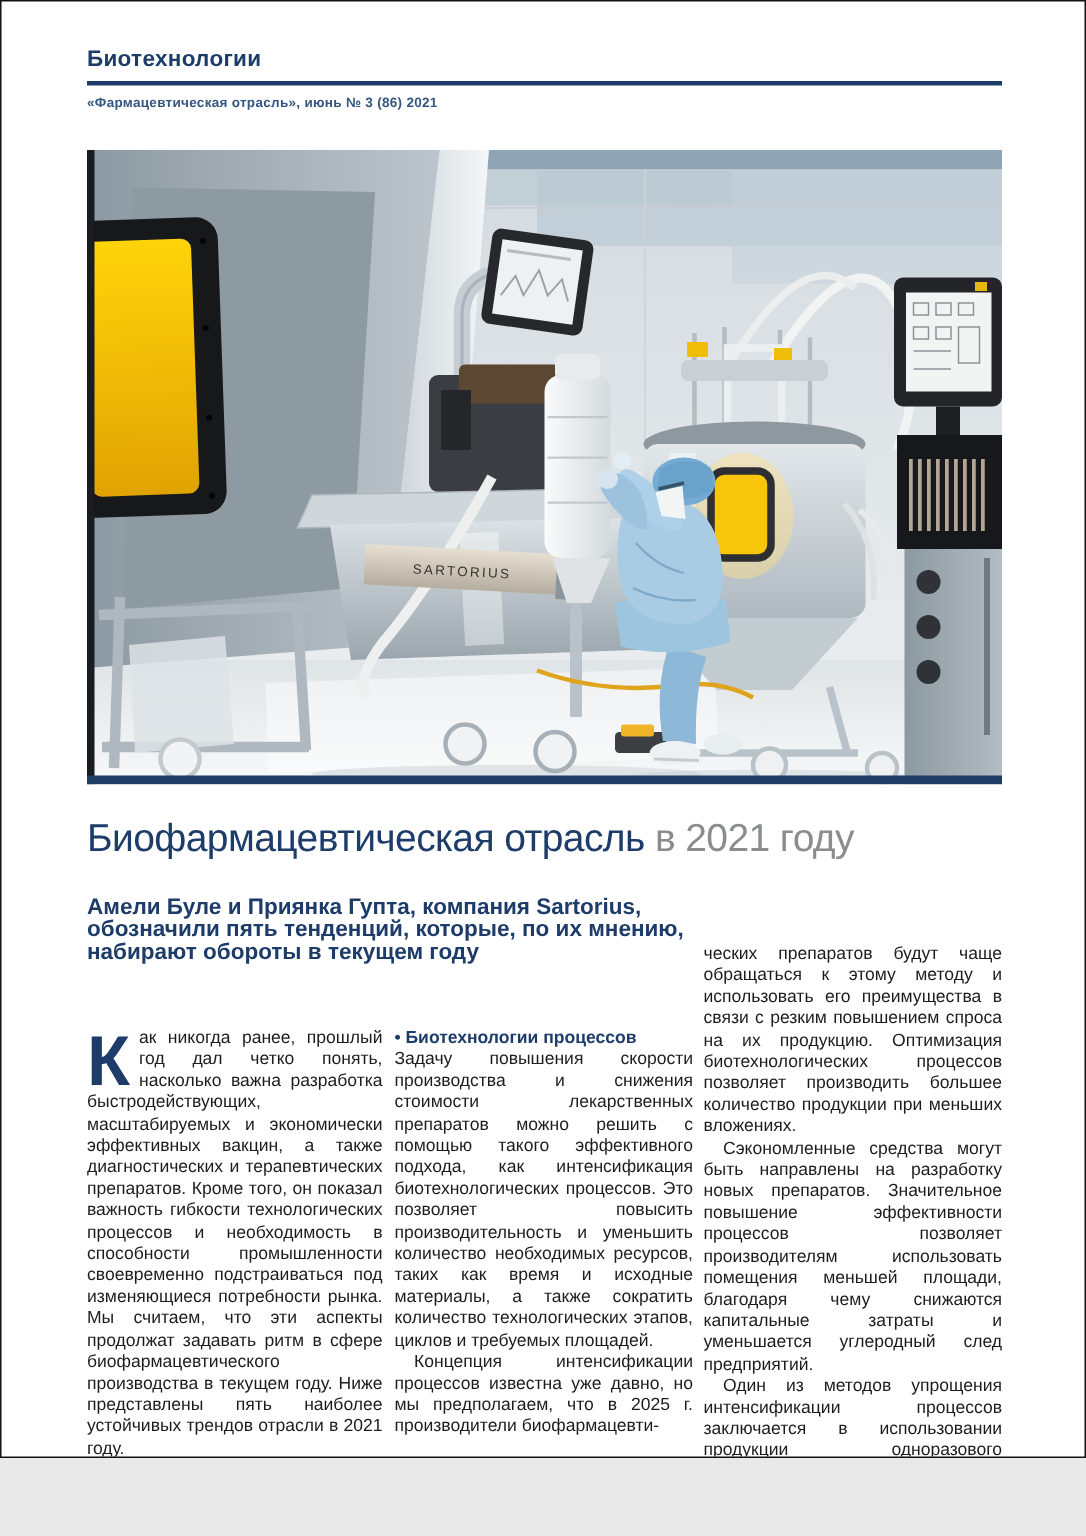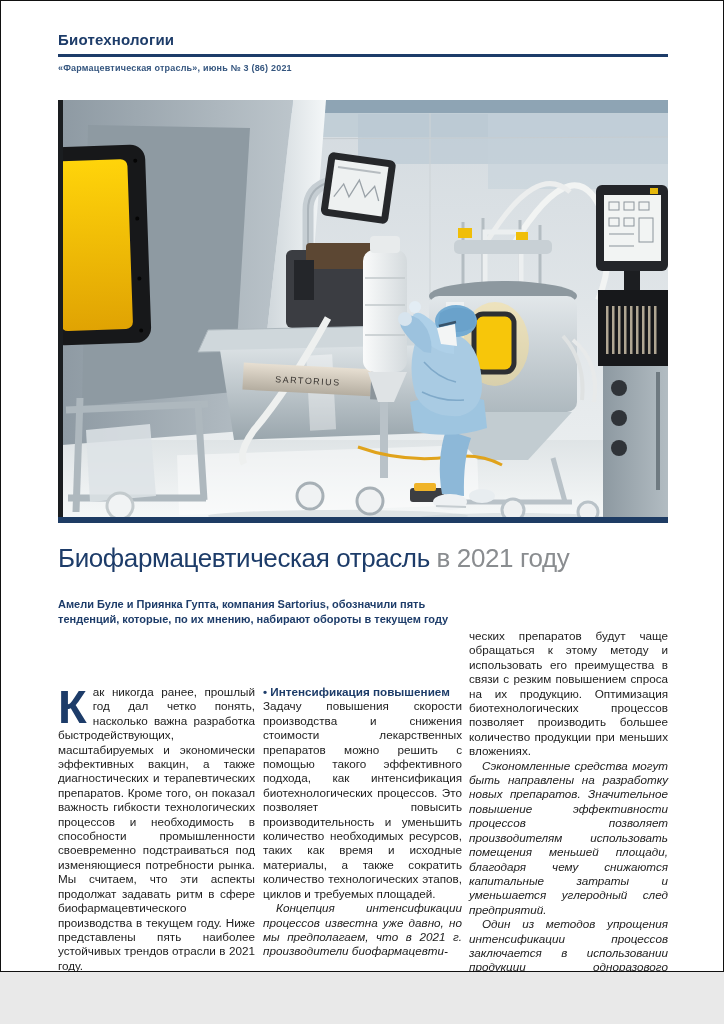--- a/index.html
+++ b/index.html
@@ -31,31 +31,31 @@
   }
   .photo svg{display:block;}
   .title{
     position:absolute;left:57px;top:542px;width:640px;
     font-size:26px;font-weight:normal;letter-spacing:-0.4px;
     color:#1d3c69;white-space:nowrap;margin:0;
   }
   .title .accent{color:#8a8d90;}
   .byline{
     position:absolute;left:57px;top:596px;width:420px;
-    font-size:11px;line-height:15px;font-weight:bold;color:#1d3c69;
+    font-size:15px;line-height:15px;font-weight:bold;color:#1d3c69;
     margin:0;
   }
   .col{
     position:absolute;width:197px;
     font-size:11.7px;line-height:14.4px;color:#1c1c1c;
     text-align:justify;
     margin-top:32px;
   }
   .col p{margin:0;}
-  .col p.ind{text-indent:13px;font-style:italic;}
+  .col p.ind{text-indent:13px;}
   .col1{left:57px;top:652px;}
   .col2{left:262px;top:652px;width:199px;}
   .col3{left:468px;top:596px;width:199px;}
   .col-heading{
     color:#1d3c69;font-weight:bold;margin:0 0 4px 0;text-align:left;
   }
   .dropcap{
     float:left;
     font-size:47px;line-height:37px;
     color:#1d3c69;font-weight:bold;
@@ -296,23 +296,23 @@
 
   <h1 class="title"><span>Биофармацевтическая отрасль</span> <span class="accent">в 2021 году</span></h1>
 
   <p class="byline">Амели Буле и Приянка Гупта, компания Sartorius, обозначили пять тенденций, которые, по их мнению, набирают обороты в текущем году</p>
 
   <div class="col col1">
     <p><span class="dropcap">К</span><span>ак никогда ранее, прошлый год дал четко понять, насколько важна разработка быстродействующих, масштабируемых и экономически эффективных вакцин, а также диагностических и терапевтических препаратов. Кроме того, он показал важность гибкости технологических процессов и необходимость в способности промышленности своевременно подстраиваться под изменяющиеся потребности рынка. Мы считаем, что эти аспекты продолжат задавать ритм в сфере биофармацевтического производства в текущем году. Ниже представлены пять наиболее устойчивых трендов отрасли в 2021 году.</span></p>
   </div>
 
   <div class="col col2">
-    <p class="col-heading">• Интенсификация повышением</p>
+    <p class="col-heading">• Биотехнологии процессов</p>
     <p>Задачу повышения скорости производства и снижения стоимости лекарственных препаратов можно решить с помощью такого эффективного подхода, как интенсификация биотехнологических процессов. Это позволяет повысить производительность и уменьшить количество необходимых ресурсов, таких как время и исходные материалы, а также сократить количество технологических этапов, циклов и требуемых площадей.</p>
-    <p class="ind">Концепция интенсификации процессов известна уже давно, но мы предполагаем, что в 2021 г. производители биофармацевти-</p>
+    <p class="ind">Концепция интенсификации процессов известна уже давно, но мы предполагаем, что в 2025 г. производители биофармацевти-</p>
   </div>
 
   <div class="col col3">
     <p>ческих препаратов будут чаще обращаться к этому методу и использовать его преимущества в связи с резким повышением спроса на их продукцию. Оптимизация биотехнологических процессов позволяет производить большее количество продукции при меньших вложениях.</p>
     <p class="ind">Сэкономленные средства могут быть направлены на разработку новых препаратов. Значительное повышение эффективности процессов позволяет производителям использовать помещения меньшей площади, благодаря чему снижаются капитальные затраты и уменьшается углеродный след предприятий.</p>
     <p class="ind">Один из методов упрощения интенсификации процессов заключается в использовании продукции одноразового применения.</p>
   </div>
 
   <div class="page-number">28</div>
 

